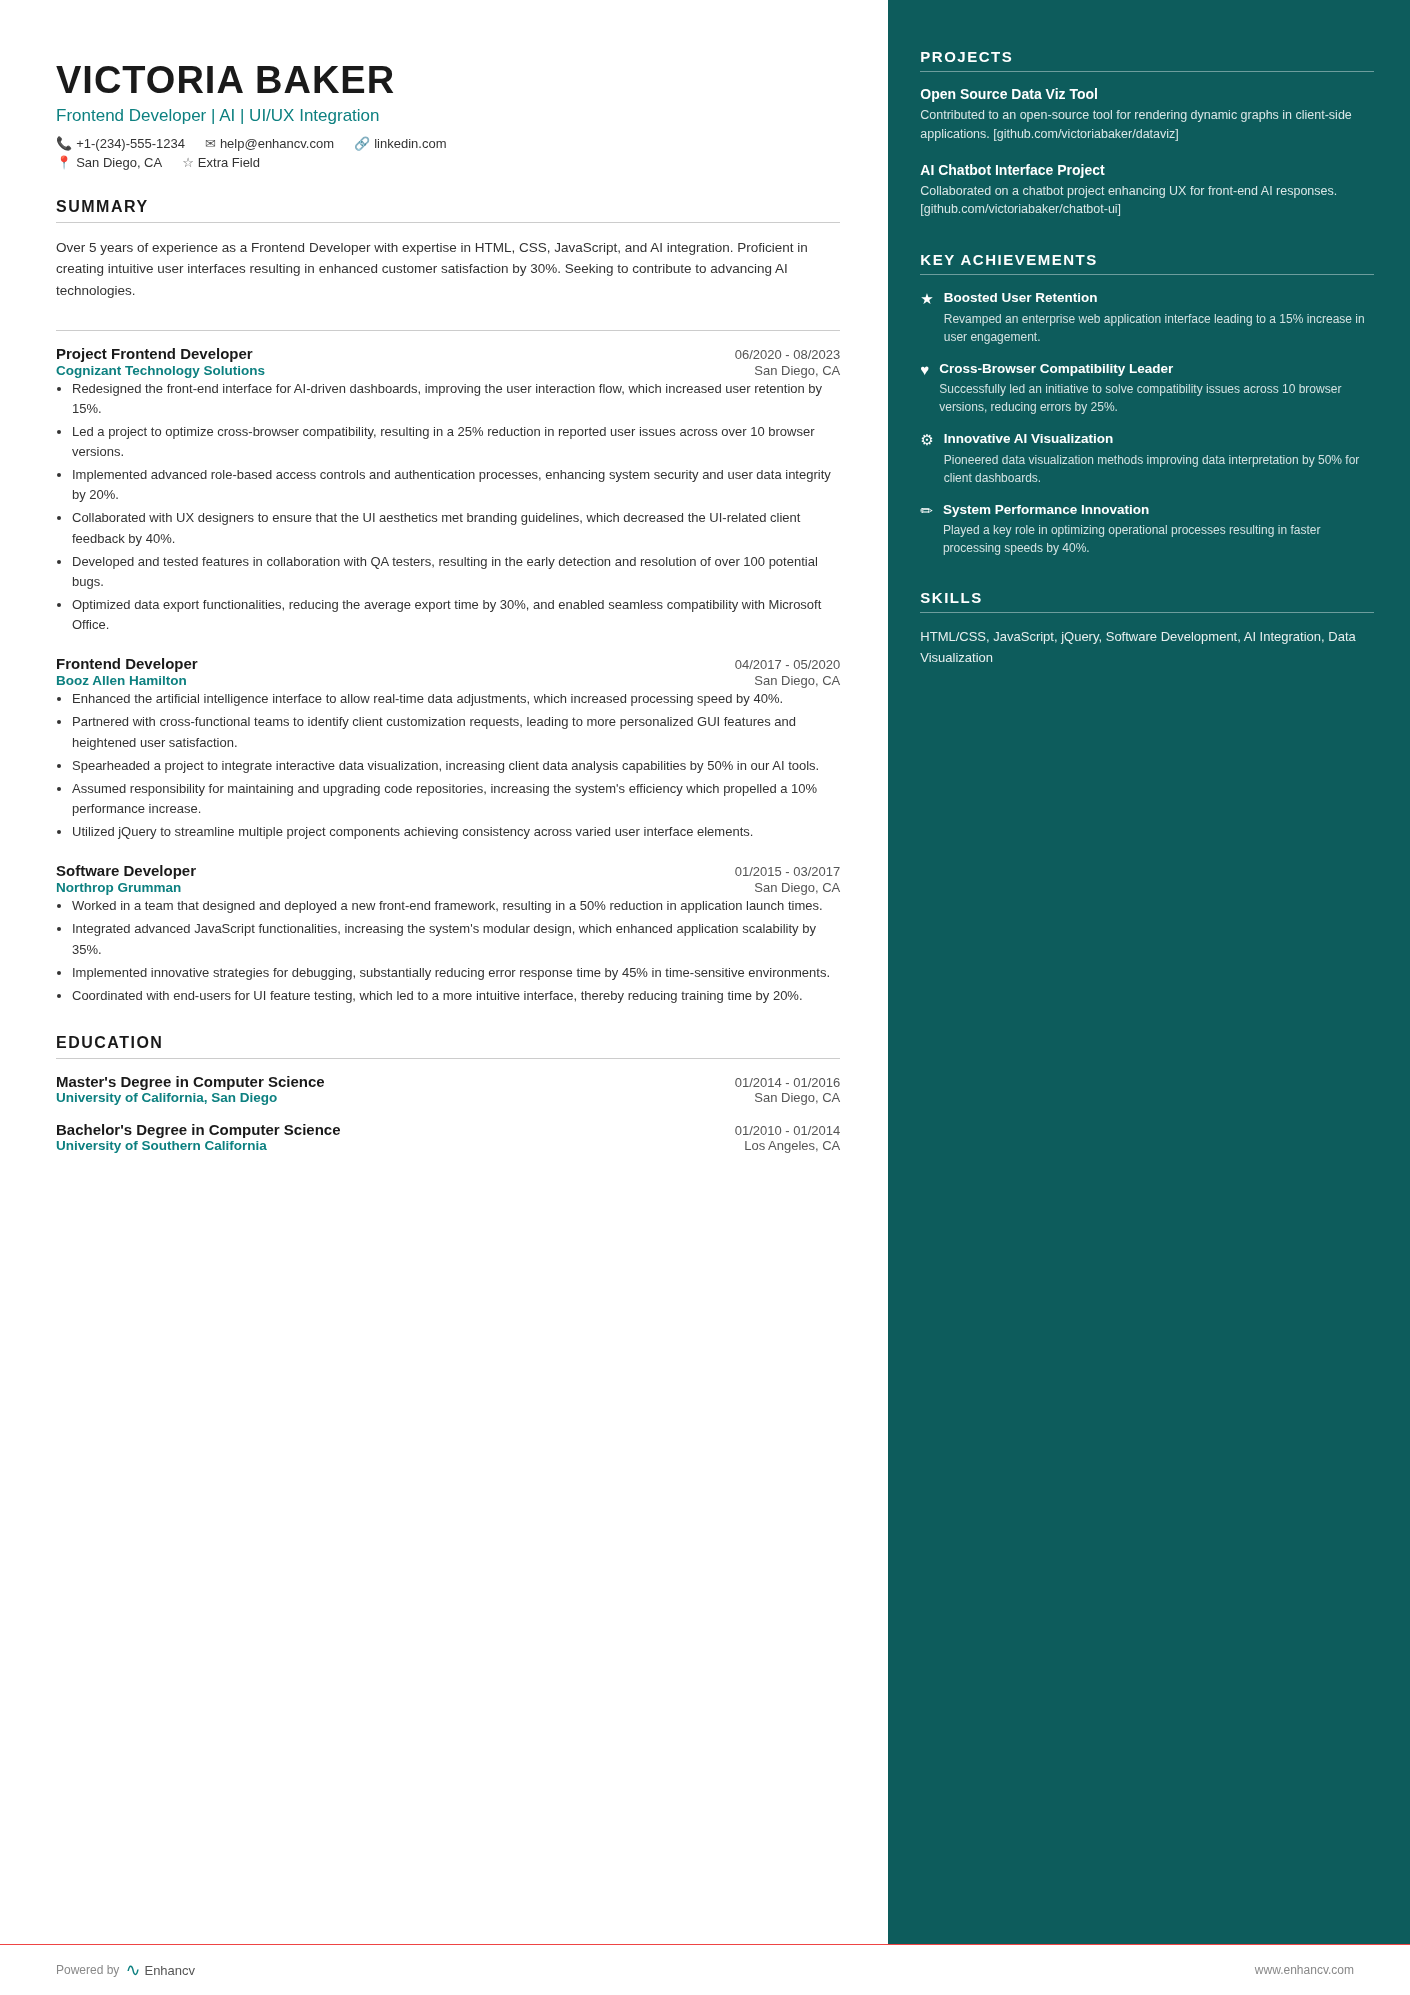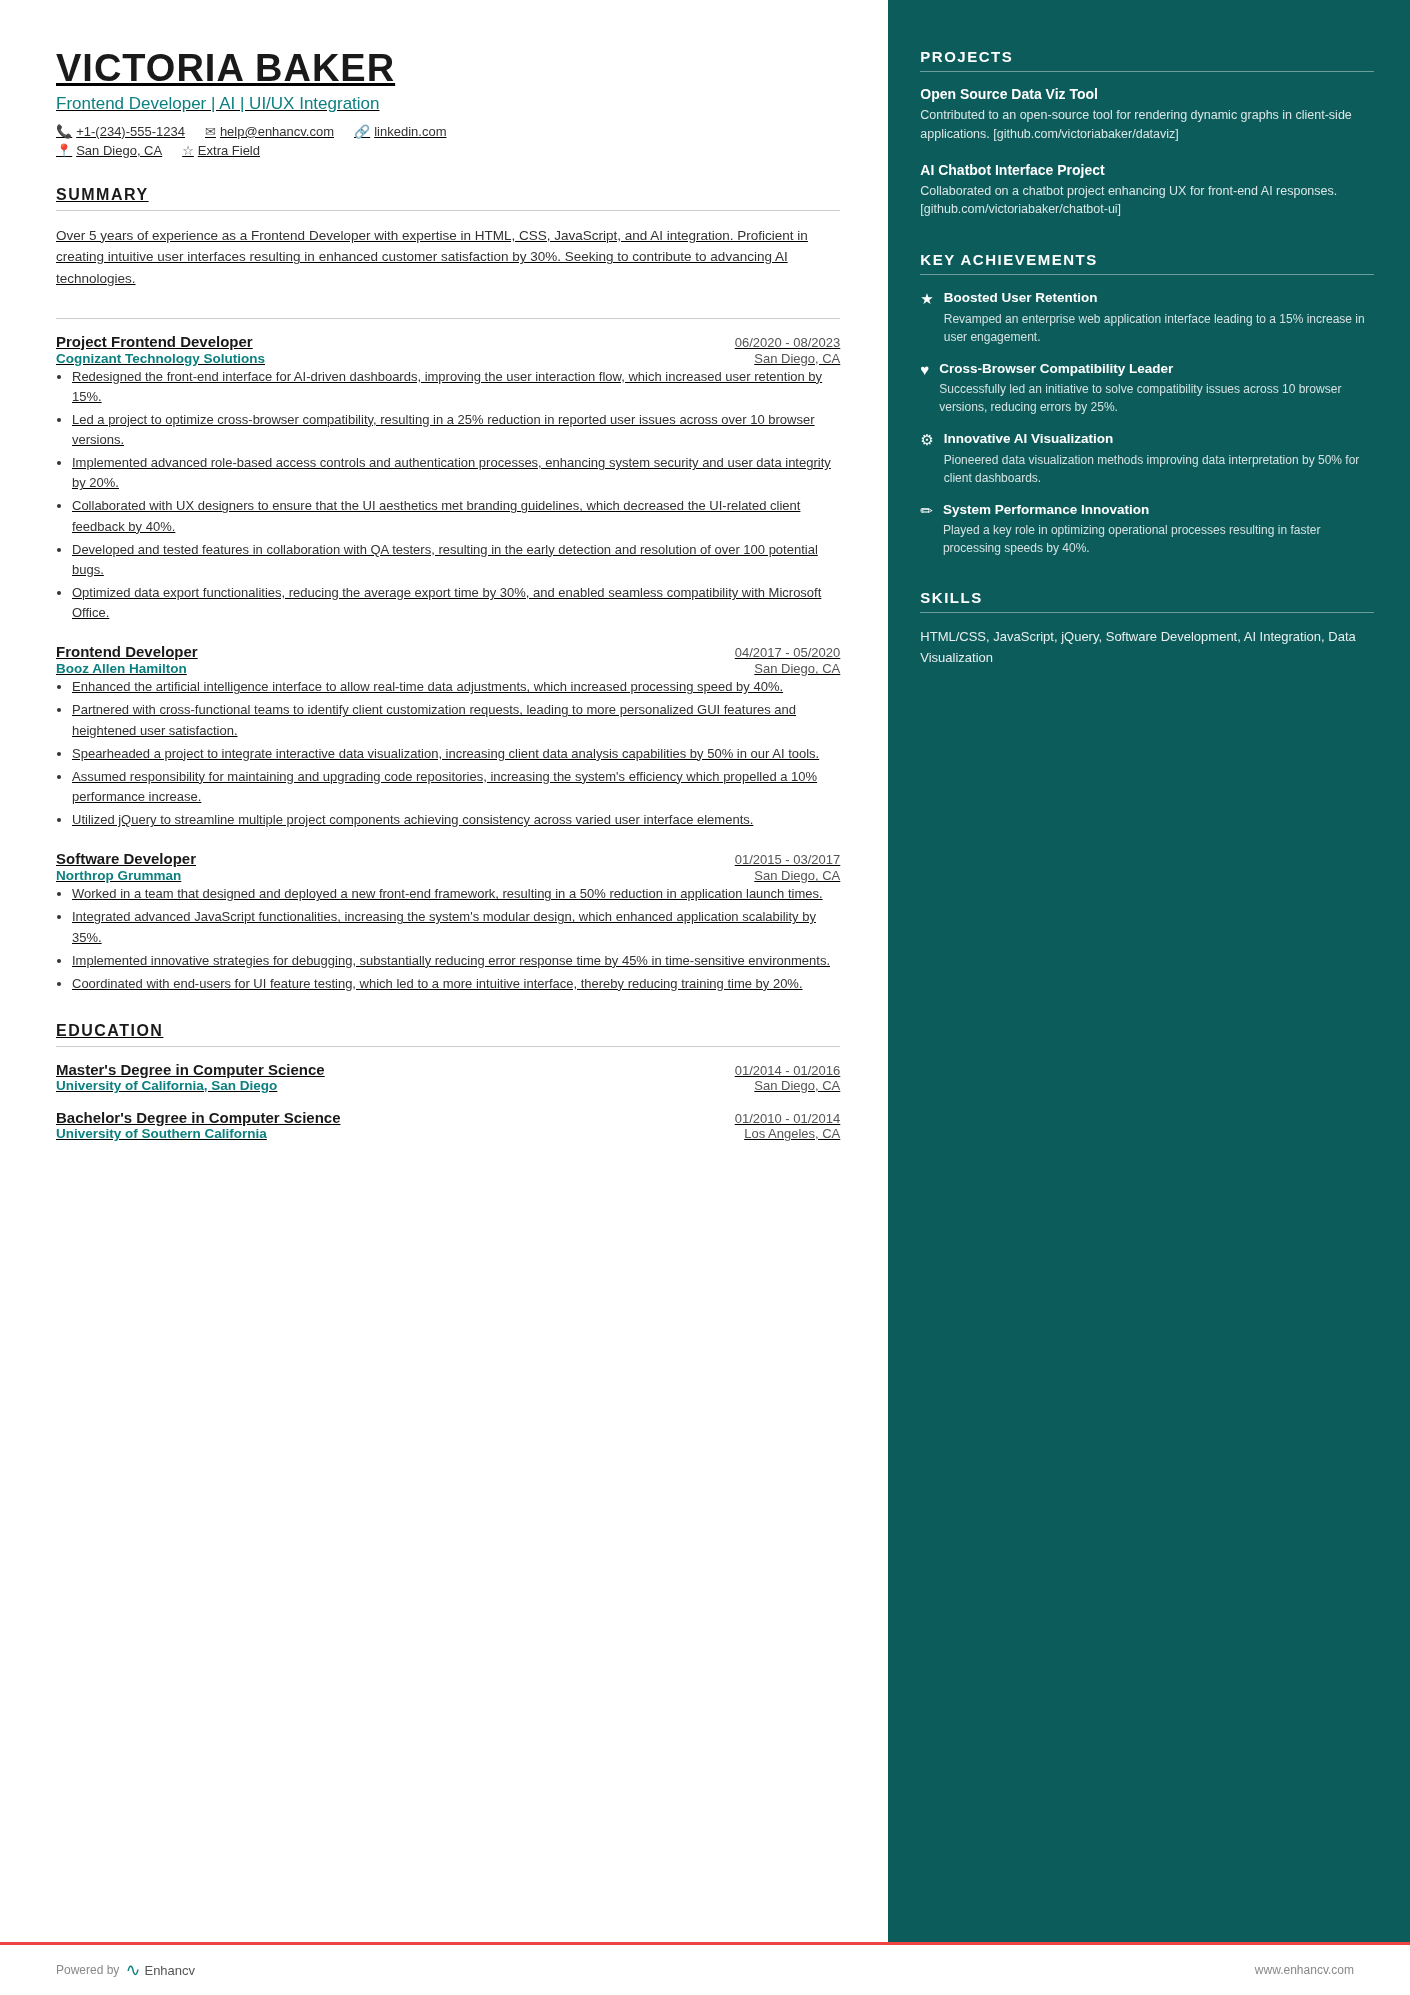--- a/index.html
+++ b/index.html
@@ -13,23 +13,22 @@
     }
     .resume-wrapper {
       display: flex;
       flex: 1;
       width: 100%;
       min-height: 1940px;
     }
     
     .left-col {
       width: 63%;
-      padding: 48px 48px 48px 56px;
+      padding: 60px 48px 48px 56px;
       background: #fff;
-      text-decoration: underline;
     }
     
     .right-col {
       width: 37%;
       background: #0d5c5c;
       padding: 48px 36px 48px 32px;
       color: #fff;
     }
     
     .header {
@@ -233,21 +232,21 @@
       line-height: 1.6;
     }
     
     .footer {
       width: 100%;
       background: #fff;
       display: flex;
       justify-content: space-between;
       align-items: center;
       padding: 14px 56px;
-      border-top: 3px solid #ef4444;
+      border-top: 1px solid #ef4444;
       font-size: 12px;
       color: #888;
     }
     .footer-left {
       display: flex;
       align-items: center;
       gap: 6px;
     }
     .enhancv-logo {
       display: flex;

